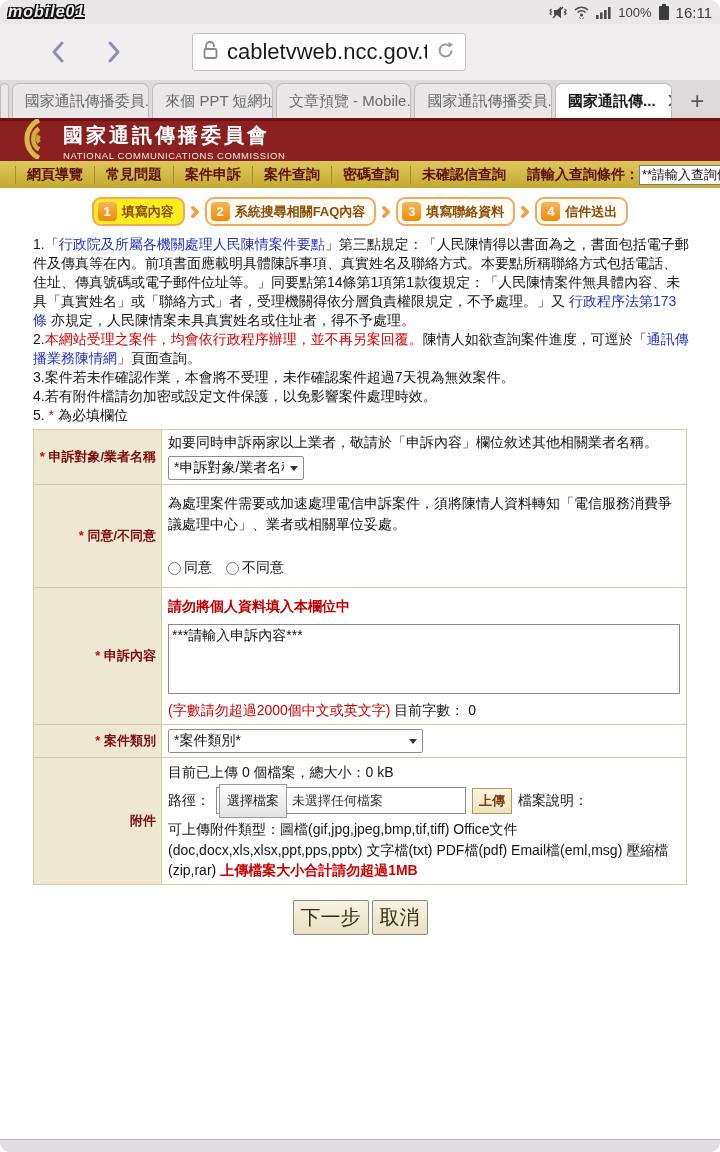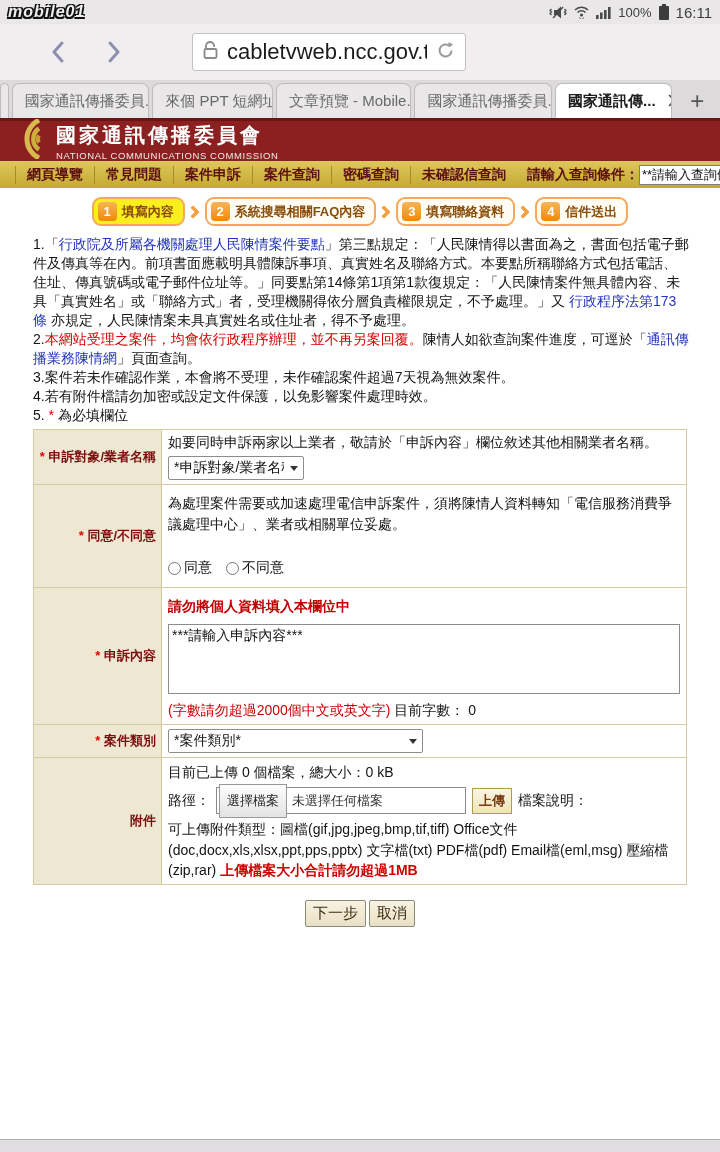--- a/index.html
+++ b/index.html
@@ -1,18 +1,18 @@
 <!DOCTYPE html>
 <html><head>
 <meta charset="utf-8">
 <style>
   * { margin:0; padding:0; box-sizing:border-box; }
   html,body { width:720px; }
   body { font-family:"Liberation Sans","DejaVu Sans",sans-serif; background:#fff; }
-  .screen { position:relative; width:720px; height:1152px; overflow:hidden; background:#fff; }
+  .screen { position:relative; width:720px; height:1152px; overflow:hidden; background:#fff;border-radius:10px; }
 
   
   .status-bar { height:24px; background:#e9e7e8; display:flex; align-items:center; justify-content:space-between; padding:0 8px; }
   .watermark { font-size:16px; font-weight:900; font-style:italic; letter-spacing:1px; color:#efedee;
     text-shadow:-1.5px -1.5px 0 #111,1.5px -1.5px 0 #111,-1.5px 1.5px 0 #111,1.5px 1.5px 0 #111,0 2px 0 #111; }
   .status-icons { display:flex; align-items:center; gap:6px; color:#3c3c3c; font-size:13px; }
   .status-icons svg { display:block; }
 
   
   .addr-bar { height:56px; background:#f0eeef; display:flex; align-items:center; padding:0 16px; }
@@ -31,21 +31,21 @@
     display:flex; align-items:center; padding:0 12px; margin-right:3px; font-size:15px; color:#6a6a6a;
     white-space:nowrap; overflow:hidden; cursor:pointer; }
   .tab-sliver { width:10px; padding:0; }
   .tab.active { background:#fff; color:#1d1d1d; padding-right:6px; }
   .tab.active .tab-label { font-weight:bold; }
   .tab-close { margin-left:10px; padding:2px; cursor:pointer; }
   .new-tab { width:54px; height:35px; display:flex; align-items:center; justify-content:center;
     font-size:24px; color:#555; cursor:pointer; border-radius:7px 7px 0 0; }
 
   
-  .site-header { height:43px; background:#8a2020; border-top:3px solid #6d1313; display:flex; align-items:center; padding-left:8px; gap:10px; }
+  .site-header { height:43px; background:#8a2020; border-top:3px solid #6d1313; display:flex; align-items:center; padding-left:8px; gap:17px; }
   .site-titles .zh { font-size:20px; font-weight:bold; color:#fff; letter-spacing:3px; }
   .site-titles .en { font-size:9.5px; color:#f3e9e9; letter-spacing:0.6px; margin-top:1px; }
 
   
   .gold-nav { height:27px; background:linear-gradient(#ddc75d,#c5a931); display:flex; align-items:center; padding:0 3px; }
   .grid-icon { width:9px; height:9px; margin:0 6px; background:#8a6d1d;
     clip-path:polygon(0 0,100% 0,100% 100%,0 100%); 
     -webkit-mask:none; border-radius:1px; opacity:.75; }
   .gn-item { font-size:14px; font-weight:bold; color:#5c0f0f; padding:0 11px; border-left:1px solid #a8892b; cursor:pointer; white-space:nowrap; }
   .gn-search-label { font-size:14px; font-weight:bold; color:#5c0f0f; margin-left:10px; white-space:nowrap; }
@@ -102,21 +102,21 @@
   .file-box { display:inline-flex; align-items:center; border:1px solid #8a8a8a; height:27px; padding:2px; width:250px; background:#fff; }
   .file-btn { border:1px solid #9a9a9a; background:linear-gradient(#fdfdfd,#e3e3e3); font-size:13px; padding:7px 7px; cursor:pointer; color:#222;
     font-family:"Liberation Sans","DejaVu Sans",sans-serif; white-space:nowrap; }
   .file-status { font-size:13px; color:#333; margin-left:5px; white-space:nowrap; overflow:hidden; }
   .upload-btn { border:1px solid #b09a50; background:linear-gradient(#faf5e2,#eee3bd); color:#7b3a10; font-size:13px; font-weight:bold;
     padding:3px 6px; cursor:pointer; font-family:"Liberation Sans","DejaVu Sans",sans-serif; }
   .types-text { line-height:1.45; margin-top:2px; }
 
   
   .actions { text-align:center; padding:15px 0 0; }
-  .act-btn { font-size:15px; padding:3px 7px; background:linear-gradient(#f7f2e2,#e9e0c4); border:1px solid #8a8a79; border-radius:2px;
+  .act-btn { font-size:20px; padding:3px 7px; background:linear-gradient(#f7f2e2,#e9e0c4); border:1px solid #8a8a79; border-radius:2px;
     color:#3a2a10; cursor:pointer; font-family:"Liberation Sans","DejaVu Sans",sans-serif; }
   .act-btn + .act-btn { margin-left:3px; }
 
   .footer-strip { position:absolute; bottom:0; left:0; width:720px; height:13px; background:#dfdddf; border-top:1px solid #b2b0b1; }
 </style>
 </head>
 <body>
 
 <div class="screen">
 

